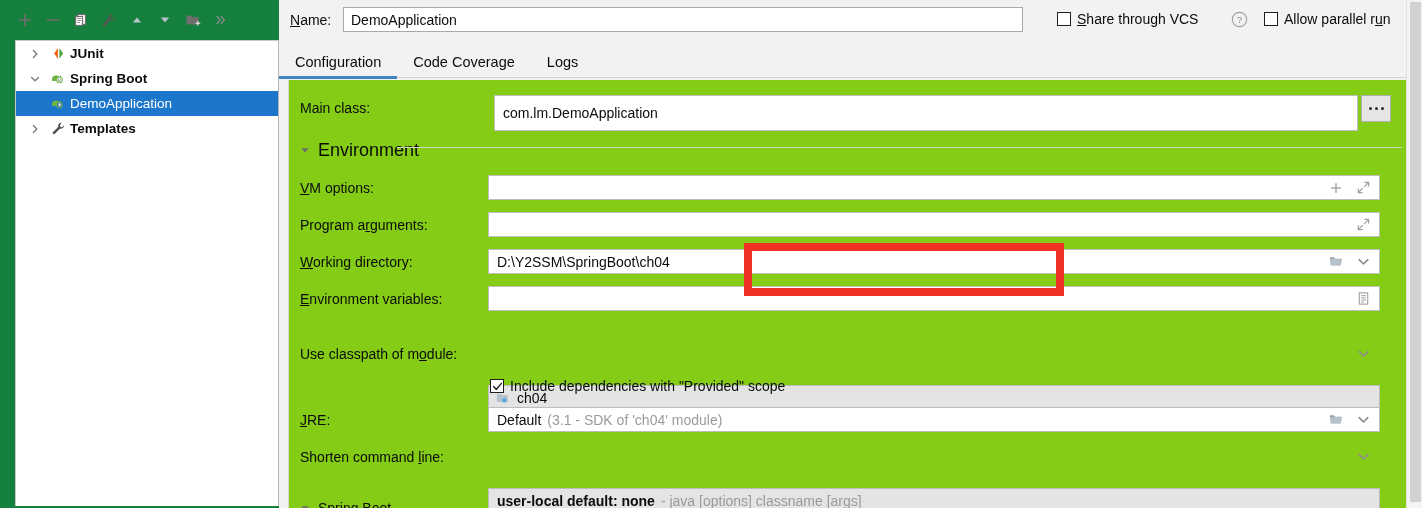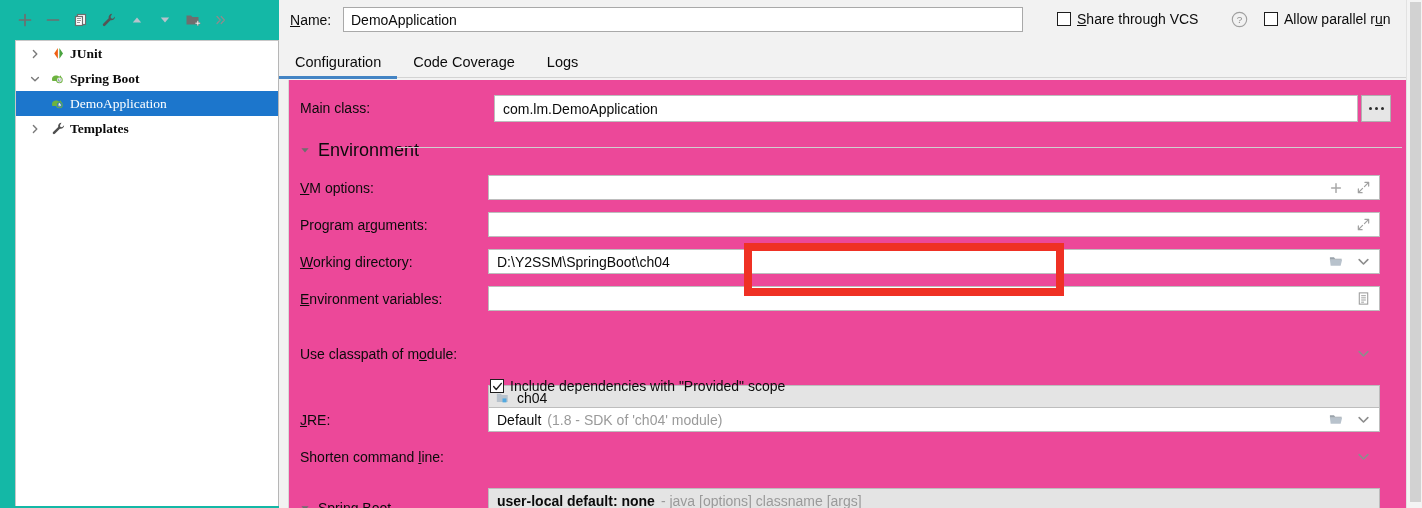--- a/index.html
+++ b/index.html
@@ -11,22 +11,21 @@
     font-family: "Liberation Sans", sans-serif;
     font-size: 13.5px;
     color: #1a1a1a;
     -webkit-font-smoothing: antialiased;
   }
   #root { position: relative; width: 1422px; height: 508px; background: #f2f2f2; }
 
   
   #left-panel {
     position: absolute; left: 0; top: 0; width: 279px; height: 508px;
-    background: #14b8a6;
-    font-family: Liberation Serif, serif;
+    background: #15803d;
   }
   #tree-toolbar {
     position: absolute; left: 0; top: 0; width: 279px; height: 40px;
     display: flex; align-items: center; gap: 2px; padding-left: 12px;
   }
   .tb-btn {
     width: 26px; height: 26px;
     display: flex; align-items: center; justify-content: center;
     cursor: default;
   }
@@ -103,21 +102,21 @@
     height: 3px; background: #4384c4;
   }
   #tab-underline {
     position: absolute; left: 0; top: 77px; width: 1143px; height: 1px;
     background: #d3d3d3;
   }
 
   
   #content {
     position: absolute; left: 9px; top: 80px; width: 1125px; height: 428px;
-    background: #ec4899;
+    background: #84cc16;
     border-left: 1px solid #d8d8d8;
     border-top: none;
   }
   .lbl {
     position: absolute; font-size: 14px; color: #0b0b0b; white-space: nowrap;
   }
   .lbl .u { text-decoration: underline; }
   .field {
     position: absolute; height: 25px; background: #ffffff;
     border: 1px solid #bdbdbd; display: flex; align-items: center;
@@ -324,21 +323,21 @@
         <span>Code Coverage</span>
       </div>
       <div class="tab">
         <span>Logs</span>
       </div>
     </div>
 
     <div id="content">
 
       <span class="lbl" style="left:11px; top:20px;">Main class:</span>
-      <div class="field" style="left:205px; top:15px; width:864px; height:27px;">
+      <div class="field" style="left:205px; top:15px; width:864px; height:36px;">
         <span>com.lm.DemoApplication</span>
       </div>
       <div id="mainclass-ext" style="left:1072px; top:15px;">
         <span class="dots">
             <i></i>
             <i></i>
             <i></i>
           </span>
       </div>
 
@@ -425,21 +424,21 @@
           <svg width="11" height="11" viewBox="0 0 12 12">
               <path d="M1.8 6l2.8 3.2L10.2 2.6" stroke="#1e1e1e" stroke-width="1.5" fill="none" stroke-linecap="round" stroke-linejoin="round"></path>
             </svg>
         </span>
         <span>Include dependencies with "Provided" scope</span>
       </div>
 
       <span class="lbl" style="left:11px; top:332px;"><span class="u">J</span>RE:</span>
       <div class="field" style="left:199px; top:327px; width:892px;">
         <span>Default</span>
-        <span class="dim" style="margin-left:6px;">(1.8 - SDK of 'ch04' module)</span>
+        <span class="dim" style="margin-left:6px;">(3.1 - SDK of 'ch04' module)</span>
       </div>
       <div class="inbtn" style="left:1035px; top:328px;">
         <svg width="16" height="15" viewBox="0 0 16 16">
           <path d="M1.5 3.5h4.3l1.3 1.5H14v1H1.5z" fill="#9aa3ab"></path>
           <path d="M1.5 6h13l-1.6 6.5H2.3z" fill="#b8c2cc"></path>
         </svg>
       </div>
       <div class="inbtn" style="left:1062px; top:328px;">
         <svg width="13" height="13" viewBox="0 0 12 12">
             <path d="M2 4.3L6 8.3 10 4.3" stroke="#8d8d8d" stroke-width="1.5" fill="none" stroke-linecap="round" stroke-linejoin="round"></path>

